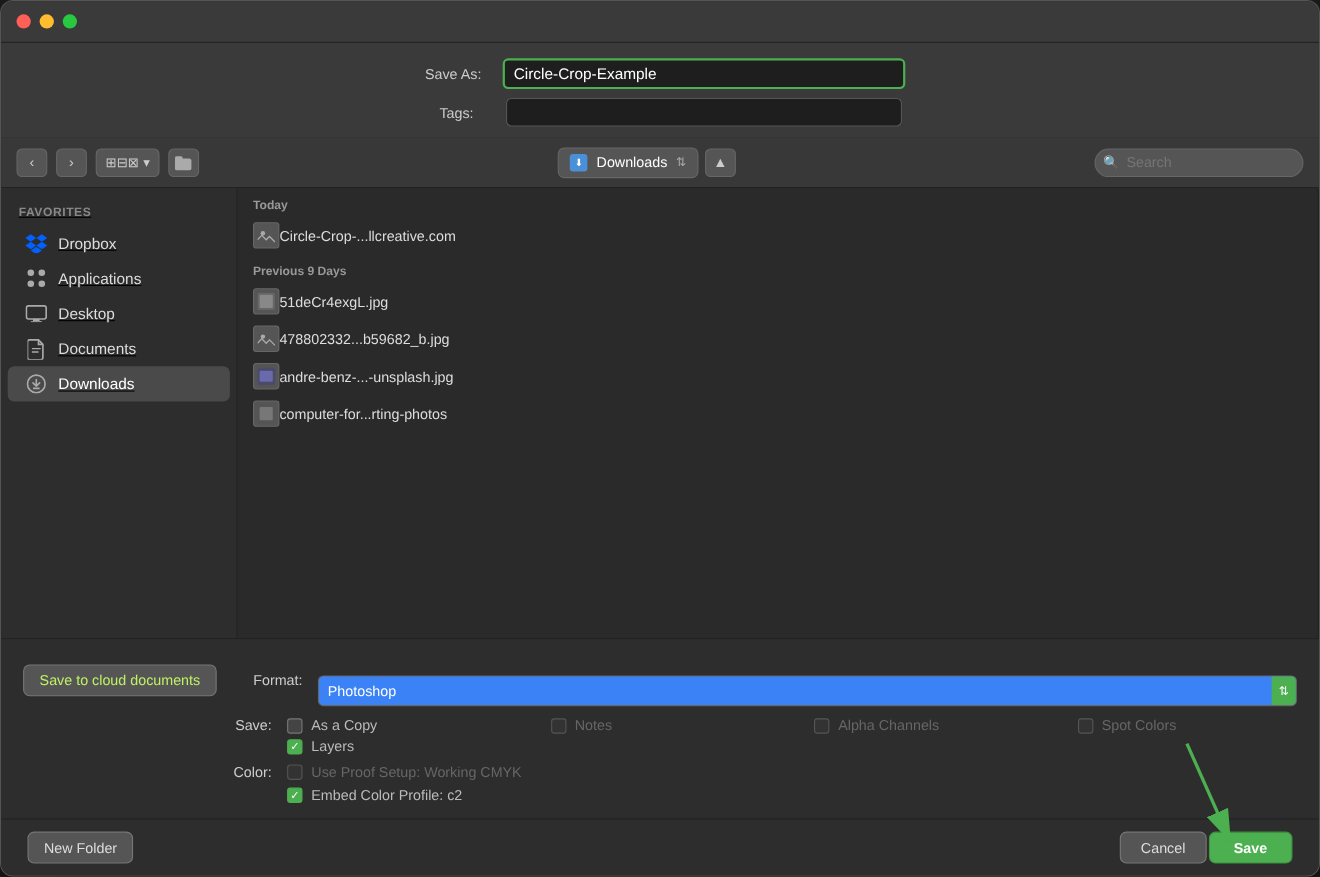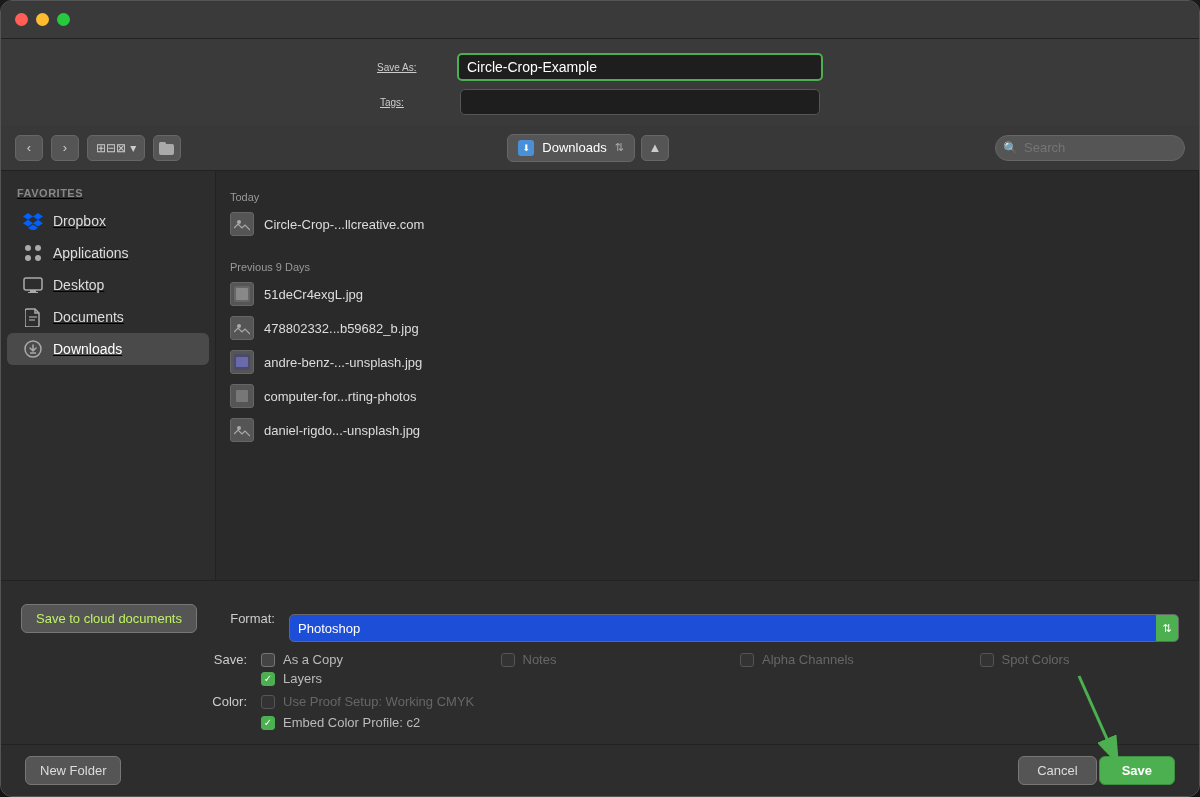--- a/index.html
+++ b/index.html
@@ -53,24 +53,23 @@
       gap: 8px;
       flex-shrink: 0;
     }
     .save-as-row, .tags-row {
       display: flex;
       align-items: center;
       gap: 10px;
     }
     .save-as-row label, .tags-row label {
       color: #ccc;
-      font-size: 10px;
-      text-align: left;
+      font-size: 13px;
+      text-align: center;
       width: 70px;
-      text-decoration: underline;
     }
     .save-as-input {
       width: 366px;
       height: 28px;
       background: #1e1e1e;
       border: 2px solid #4CAF50;
       border-radius: 5px;
       color: #fff;
       font-size: 14px;
       padding: 0 8px;
@@ -262,27 +261,26 @@
     
     .file-browser {
       flex: 1;
       background: #2a2a2a;
       overflow-y: auto;
       border-right: 1px solid #222;
     }
     .file-section-header {
       color: #999;
       font-size: 11px;
-      font-weight: 400;
-      padding: 20px 14px 4px;
+      font-weight: 700;
+      padding: 10px 14px 4px;
     }
     .file-item {
       display: flex;
       align-items: center;
-      gap: 10px;
       padding: 5px 14px;
       cursor: pointer;
       color: #ddd;
       font-size: 13px;
     }
     .file-thumb {
       width: 24px;
       height: 24px;
       background: #555;
       border-radius: 3px;
@@ -320,21 +318,21 @@
     }
     .format-label {
       color: #ccc;
       font-size: 13px;
       width: 60px;
       text-align: right;
     }
     .format-select {
       flex: 1;
       height: 28px;
-      background: #1d4ed8;
+      background: #3b82f6;
       border: 1px solid #666;
       border-radius: 5px;
       color: #fff;
       font-size: 13px;
       padding: 0 8px;
       cursor: pointer;
       display: flex;
       align-items: center;
       justify-content: space-between;
       margin-top: 19px;
@@ -606,30 +604,20 @@
       </div>
       <div class="file-item">
         <div class="file-thumb">
           <svg width="16" height="16" viewBox="0 0 16 16" fill="none">
             <rect width="16" height="16" rx="2" fill="#555"></rect>
             <rect x="2" y="2" width="12" height="12" rx="1" fill="#777"></rect>
           </svg>
         </div>
         <span>computer-for...rting-photos</span>
       </div>
-      <div class="file-item">
-        <div class="file-thumb">
-          <svg width="16" height="16" viewBox="0 0 16 16" fill="none">
-            <rect width="16" height="16" rx="2" fill="#555"></rect>
-            <circle cx="5" cy="6" r="2" fill="#aaa"></circle>
-            <path d="M0 12l4-4 4 4 3-3 5 5" fill="none" stroke="#aaa" stroke-width="1.2"></path>
-          </svg>
-        </div>
-        <span>daniel-rigdo...-unsplash.jpg</span>
-      </div>
     </div>
   </div>
 
   <div class="bottom-section">
 
     <div class="format-row">
       <div style="width:180px;">
         <button class="cloud-btn">Save to cloud documents</button>
       </div>
       <span class="format-label">Format:</span>

